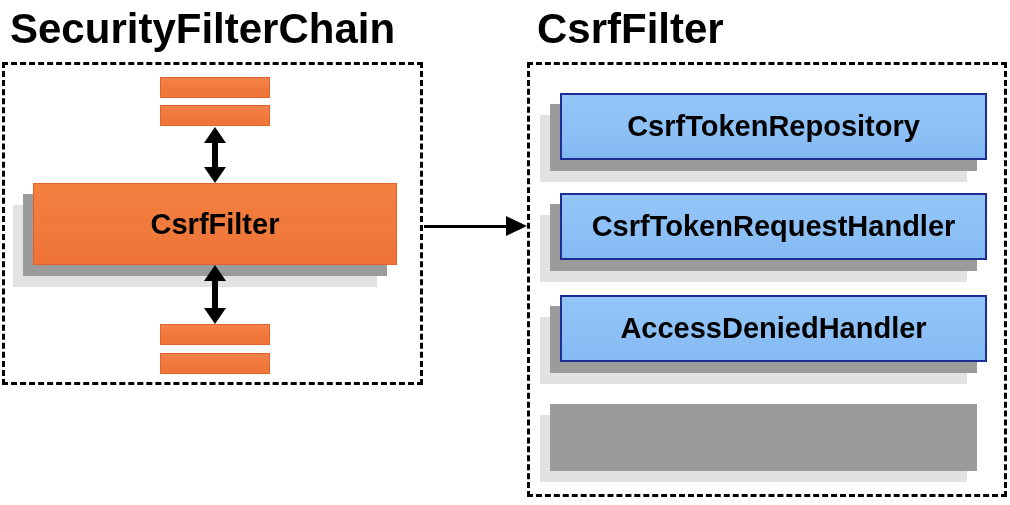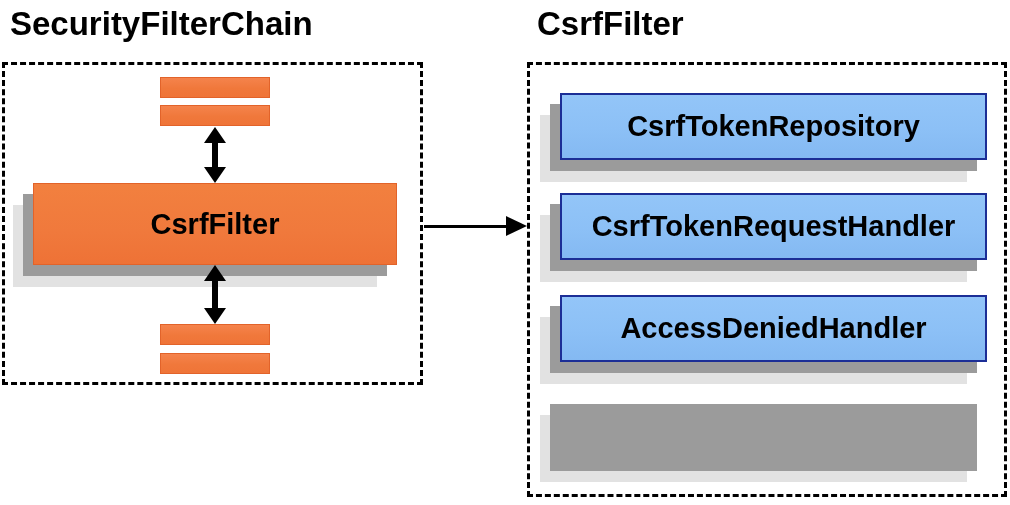--- a/index.html
+++ b/index.html
@@ -9,21 +9,21 @@
     font-family: "Liberation Sans", sans-serif;
     position: relative;
     overflow: hidden;
   }
   .page { position: absolute; left: 0; top: 0; width: 1010px; height: 505px; }
 
   
   .title {
     position: absolute;
     top: 5px;
-    font-size: 33px;
+    font-size: 42px;
     font-weight: bold;
     color: #000;
     white-space: nowrap;
   }
   .title-left  { left: 10px; }
   .title-right { left: 537px; }
 
   
   .panel {
     position: absolute;

